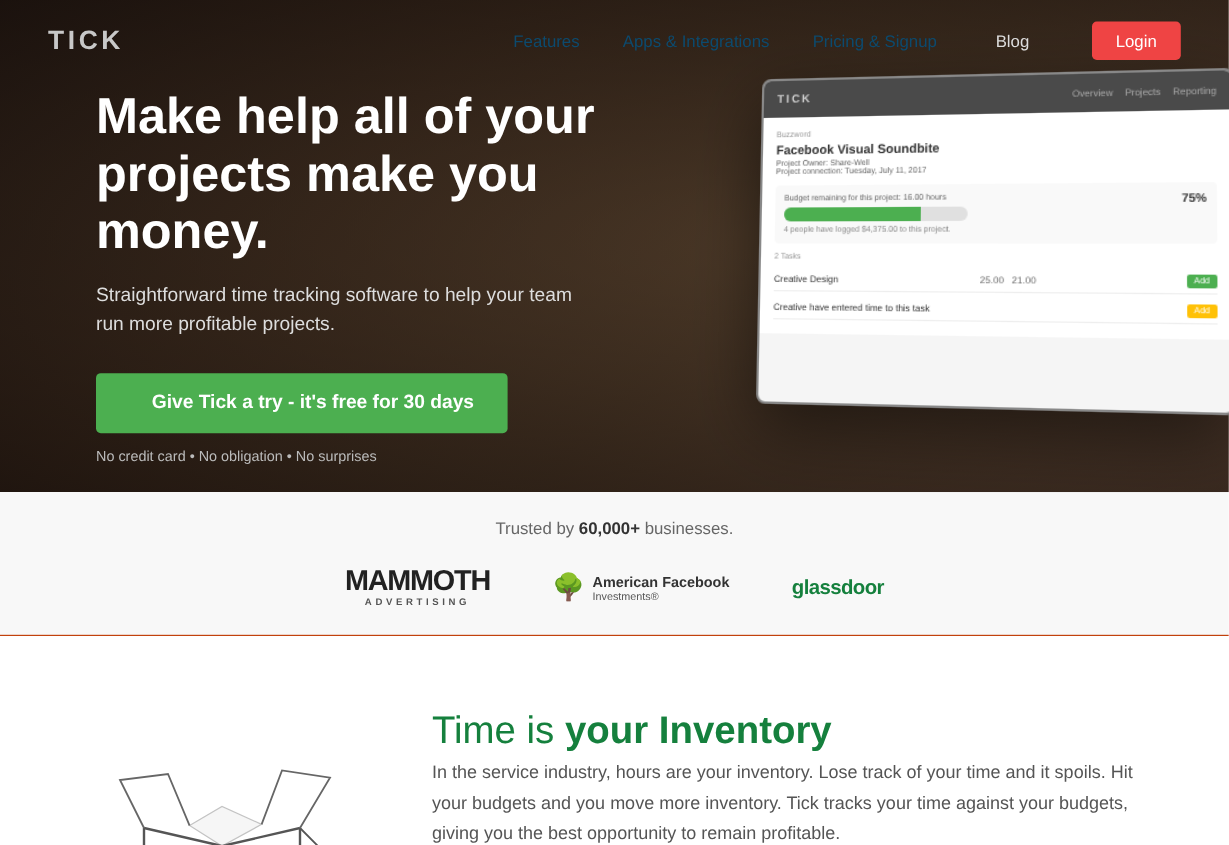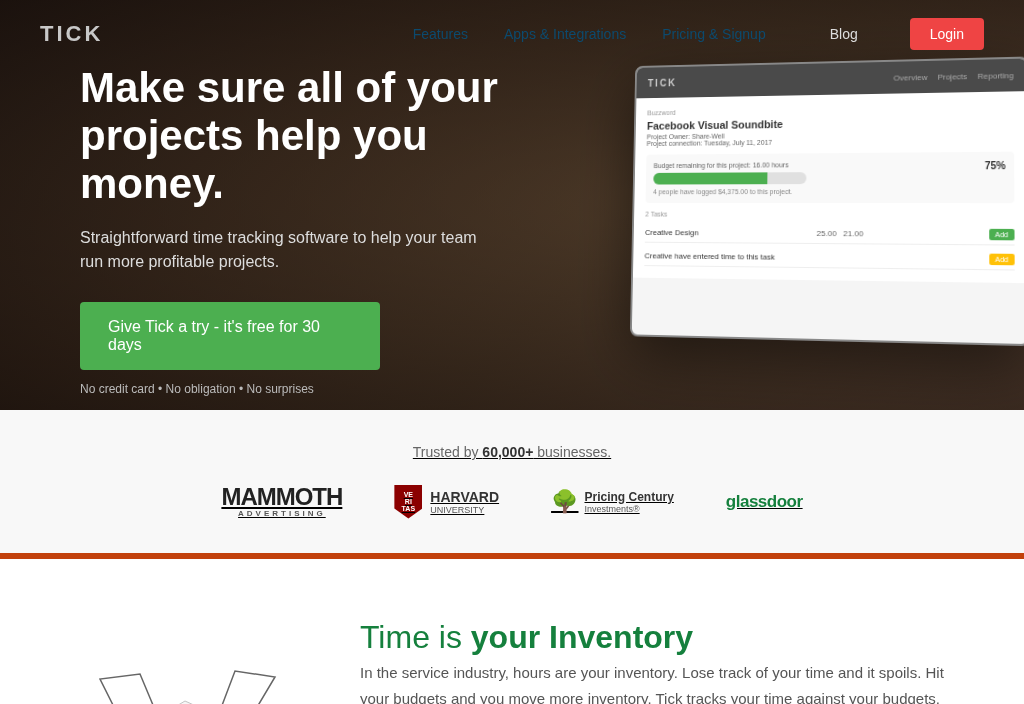--- a/index.html
+++ b/index.html
@@ -9,21 +9,21 @@
     .nav {
       position: absolute; top: 0; left: 0; right: 0; z-index: 10;
       display: flex; align-items: center; padding: 18px 40px;
     }
     .nav-logo {
       font-size: 22px; font-weight: 700; letter-spacing: 3px;
       color: #c8c8c8; text-transform: uppercase; margin-right: auto;
     }
     .nav-links { display: flex; align-items: center; gap: 36px; }
     .nav-link { color: #0c4a6e; font-size: 14px; text-decoration: none; }
-    .nav-blog { color: #ddd; font-size: 14px; margin-left: 28px; }
+    .nav-blog { color: #ddd; font-size: 14px; margin-left: 13px; }
     .nav-login {
       background: #ef4444; color: #fff; border: none; border-radius: 4px;
       padding: 8px 20px; font-size: 14px; cursor: pointer; margin-left: 16px;
     }
 
     
     .hero {
       position: relative; width: 1024px; height: 410px;
       background: linear-gradient(135deg, #2a1f1a 0%, #3d2c20 30%, #4a3828 60%, #6b5040 100%);
       overflow: hidden; display: flex; align-items: center;
@@ -36,22 +36,22 @@
       position: relative; z-index: 2; padding: 90px 0 40px 80px; max-width: 500px;
     }
     .hero-title {
       font-size: 42px; font-weight: 800; color: #fff; line-height: 1.15; margin-bottom: 18px;
     }
     .hero-subtitle {
       font-size: 16px; color: #ddd; line-height: 1.5; margin-bottom: 28px;
     }
     .hero-cta {
       background: #4caf50; color: #fff; border: none; border-radius: 4px;
-      padding: 16px 28px; font-size: 16px; font-weight: 400; cursor: pointer;
-      display: block; width: 300px; text-align: left;
+      padding: 16px 28px; font-size: 16px; font-weight: 700; cursor: pointer;
+      display: block; width: 343px; text-align: right;
     }
     .hero-no-credit {
       margin-top: 12px; font-size: 12px; color: #bbb;
     }
 
     
     .hero-screenshot {
       position: absolute; right: -20px; top: 60px; z-index: 2;
       width: 420px; height: 300px;
     }
@@ -84,21 +84,21 @@
     .screenshot-budget-hours { font-size: 10px; font-weight: 700; color: #333; }
     .screenshot-tasks { display: flex; flex-direction: column; gap: 4px; }
     .screenshot-task { display: flex; justify-content: space-between; align-items: center; padding: 4px 0; border-bottom: 1px solid #eee; }
     .screenshot-task-name { font-size: 8px; color: #333; }
     .screenshot-task-hours { font-size: 8px; color: #666; }
     .screenshot-task-btn { background: #4caf50; color: #fff; font-size: 7px; border: none; border-radius: 2px; padding: 2px 6px; }
     .screenshot-task-btn2 { background: #ffc107; color: #fff; font-size: 7px; border: none; border-radius: 2px; padding: 2px 6px; }
 
     
     .trusted-section {
-      background: #f8f8f8; padding: 34px 40px; text-align: center; border-bottom: 6px solid #c2410c; text-decoration: underline;
+      background: #f8f8f8; padding: 22px 40px; text-align: center; border-bottom: 1px solid #c2410c;
     }
     .trusted-text { font-size: 14px; color: #666; margin-bottom: 24px; }
     .trusted-text strong { font-weight: 700; color: #333; }
     .trusted-logos { display: flex; align-items: center; justify-content: center; gap: 52px; }
     .logo-mammoth { font-size: 24px; font-weight: 900; color: #222; letter-spacing: -1px; line-height: 1.1; }
     .logo-mammoth-sub { font-size: 8px; letter-spacing: 3px; color: #555; display: block; text-align: center; }
     .logo-harvard {
       display: flex; align-items: center; gap: 8px;
     }
     .logo-harvard-text { text-align: left; }
@@ -134,21 +134,21 @@
     <a class="nav-link">Apps &amp; Integrations</a>
     <a class="nav-link">Pricing &amp; Signup</a>
     <a class="nav-blog">Blog</a>
     <button class="nav-login">Login</button>
   </div>
 </nav>
 
 <section class="hero">
   <div class="hero-overlay"></div>
   <div class="hero-content">
-    <h1 class="hero-title">Make sure all of your projects help you money.</h1>
+    <h1 class="hero-title">Make help all of your projects make you money.</h1>
     <p class="hero-subtitle">Straightforward time tracking software to help your team run more profitable projects.</p>
     <button class="hero-cta">Give Tick a try - it's free for 30 days</button>
     <p class="hero-no-credit">No credit card • No obligation • No surprises</p>
   </div>
 
   <div class="hero-screenshot">
     <div class="screenshot-laptop">
       <div class="screenshot-header">
         <span class="screenshot-nav-logo">TICK</span>
         <div class="screenshot-nav-items">
@@ -204,34 +204,25 @@
   </p>
   <div class="trusted-logos">
 
     <div>
       <div class="logo-mammoth">
         MAMMOTH
         <span class="logo-mammoth-sub">ADVERTISING</span>
       </div>
     </div>
 
-    <div class="logo-harvard">
-      <div style="width:28px;height:34px;background:#8b0000;clip-path:polygon(50% 0%,100% 0%,100% 70%,50% 100%,0% 70%,0% 0%);display:flex;align-items:center;justify-content:center;">
-        <span style="font-size:7px;color:#fff;font-weight:800;">VE<br>RI<br>TAS</span>
-      </div>
-      <div class="logo-harvard-text">
-        <span class="logo-harvard-name">HARVARD</span>
-        <span class="logo-harvard-sub">UNIVERSITY</span>
-      </div>
-    </div>
 
     <div class="logo-aci">
       <span class="aci-icon">🌳</span>
       <div class="aci-text-block">
-        <span class="aci-name">Pricing Century</span>
+        <span class="aci-name">American Facebook</span>
         <span class="aci-sub">Investments®</span>
       </div>
     </div>
 
     <div class="logo-glassdoor">glassdoor</div>
   </div>
 </section>
 
 <section class="inventory-section">
   <div class="inventory-illustration">

